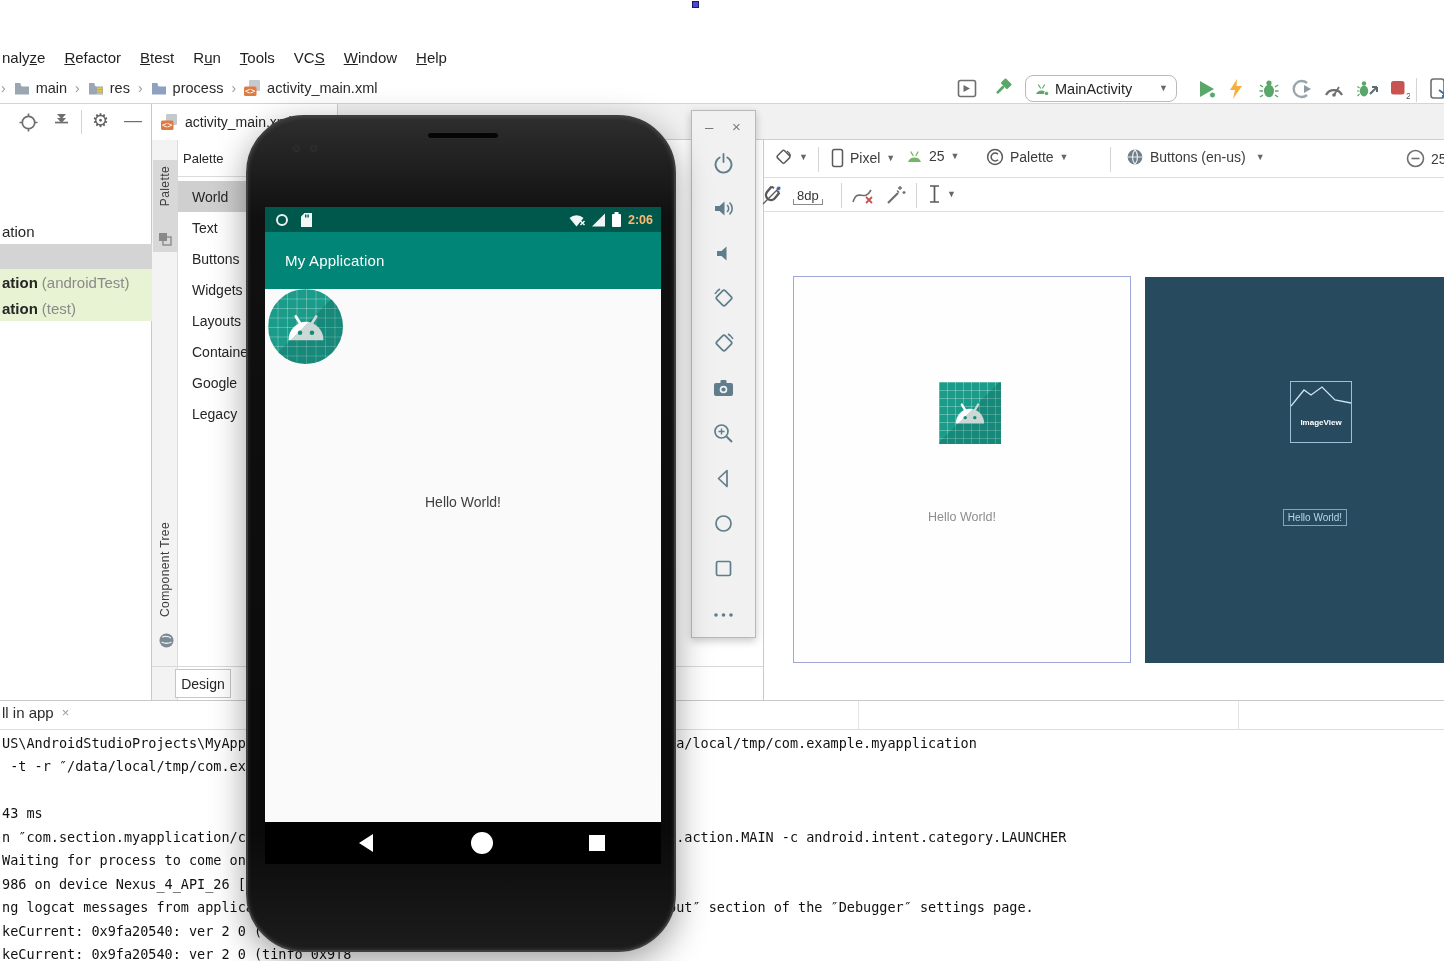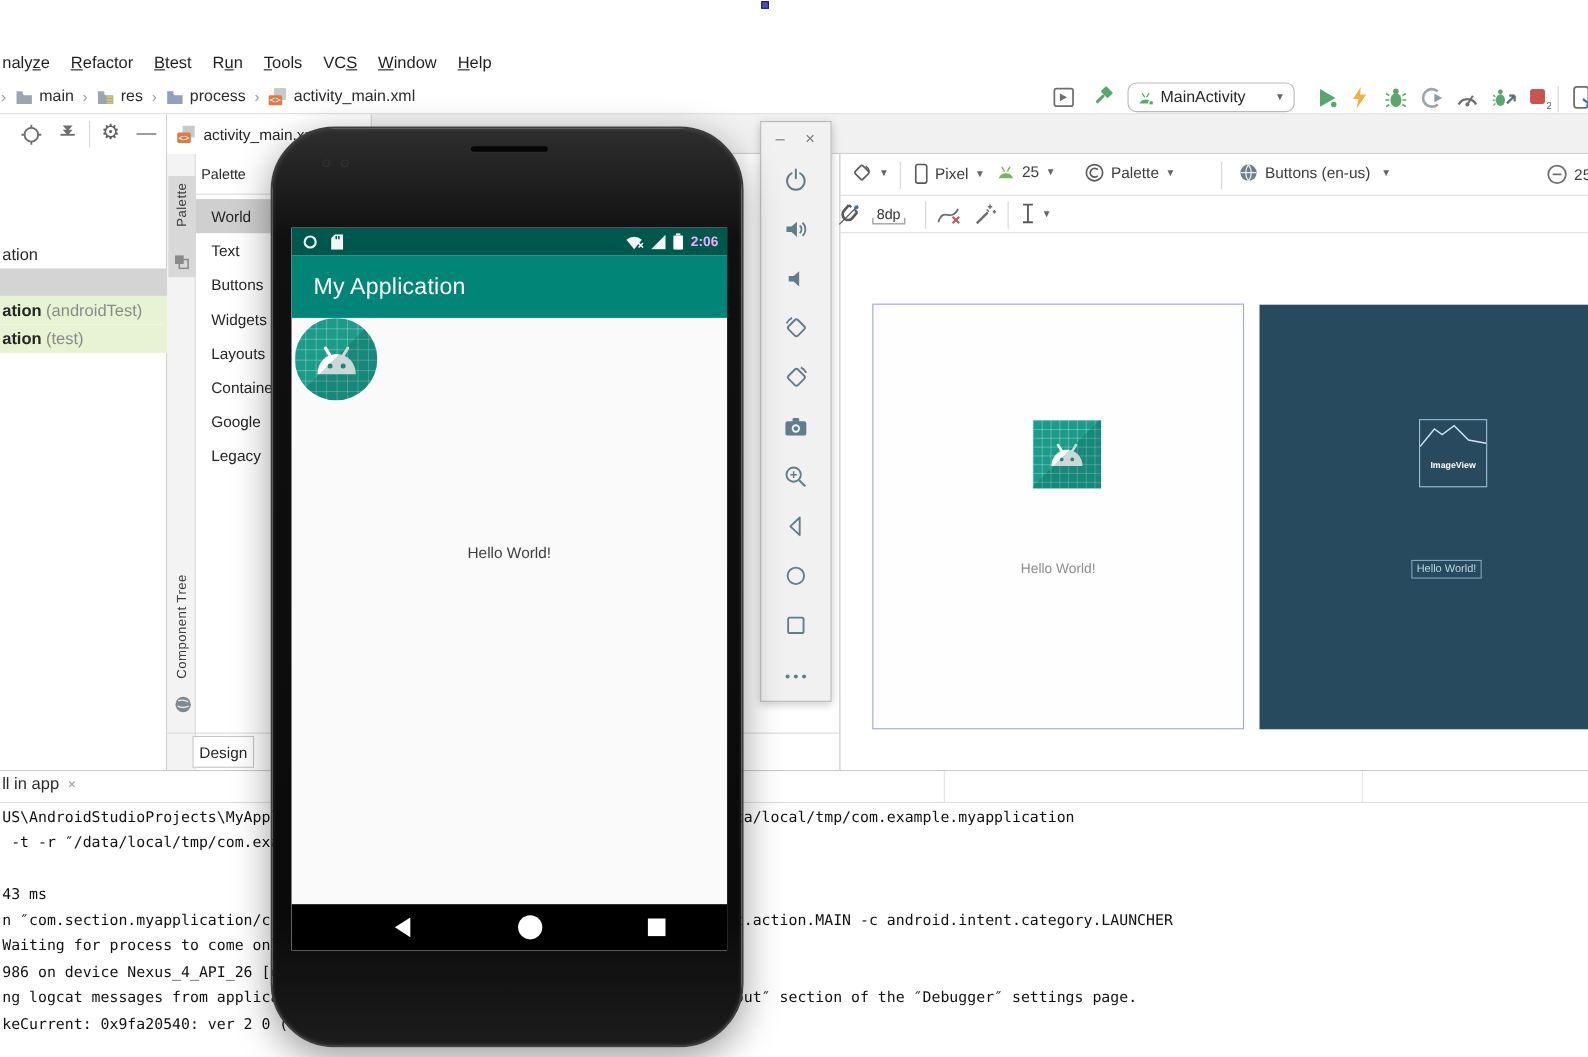--- a/index.html
+++ b/index.html
@@ -68,23 +68,23 @@
   .emtb .wc{position:absolute;top:8px;font-size:15px;color:#7a7a7a;line-height:1}
   .embtn{position:absolute;left:50%;transform:translateX(-50%);width:28px;height:28px;display:flex;align-items:center;justify-content:center;cursor:pointer}
 
   
   .phone{position:absolute;left:246px;top:115px;width:430px;height:837px;border-radius:58px;z-index:60;
          background:linear-gradient(180deg,#2e2e2e,#101010 12%,#0a0a0a 86%,#1c1c1c);
          border:2px solid #3e3e3e;box-shadow:0 10px 34px rgba(0,0,0,.38), inset 0 0 4px rgba(255,255,255,.14)}
   .speaker{position:absolute;left:179px;top:15px;width:72px;height:7px;border-radius:4px;background:#050505;border:1px solid #2c2c2c}
   .camdot{position:absolute;width:7px;height:7px;border-radius:50%;background:#262626;border:1px solid #333}
   .pscreen{position:absolute;left:17px;top:90px;width:396px;height:657px;background:#fafafa;overflow:hidden}
-  .statusbar{position:absolute;left:0;top:0;width:100%;height:25px;background:#00584c;display:flex;align-items:center;color:#f0abfc}
+  .statusbar{position:absolute;left:0;top:0;width:100%;height:25px;background:#00584c;display:flex;align-items:center;color:#fdba74}
   .appbar{position:absolute;left:0;top:25px;width:100%;height:57px;background:#018576;display:flex;align-items:center;
-          padding-left:20px;color:#fff;font-size:21px;font-weight:500;letter-spacing:.2px}
+          padding-left:20px;color:#fff;font-size:15px;font-weight:500;letter-spacing:.2px}
   .navbar{position:absolute;left:0;bottom:0;width:100%;height:42px;background:#000}
   .launchicon{position:absolute;left:3px;top:82px;width:75px;height:75px;border-radius:50%;overflow:hidden;
               display:flex;align-items:center;justify-content:center;background-size:9.5px 9.5px}
   .helloPhone{position:absolute;left:0;top:287px;width:100%;text-align:center;font-size:14px;color:#3f3f3f}
 </style>
 </head>
 <body>
 
 <div id="screen">
 
@@ -417,20 +417,21 @@
   <div class="vline" style="left:1238px;top:701px;height:28px;background:#e3e3e3"></div>
 
   <div class="cline" style="left:2px;top:735px">US\AndroidStudioProjects\MyAppl</div>
   <div class="cline" style="left:2px;top:758px"> -t -r ″/data/local/tmp/com.exa</div>
   <div class="cline" style="left:2px;top:805px">43 ms</div>
   <div class="cline" style="left:2px;top:829px">n ″com.section.myapplication/c</div>
   <div class="cline" style="left:2px;top:852px">Waiting for process to come onl</div>
   <div class="cline" style="left:2px;top:876px">986 on device Nexus_4_API_26 [e</div>
   <div class="cline" style="left:2px;top:899px">ng logcat messages from applica</div>
   <div class="cline" style="left:2px;top:923px">keCurrent: 0x9fa20540: ver 2 0 (</div>
+  <div class="cline" style="left:2px;top:946px">keCurrent: 0x9fa20540: ver 2 0 (tinfo 0x9f8</div>
 
   <div class="cline" style="left:668px;top:735px">ta/local/tmp/com.example.myapplication</div>
   <div class="cline" style="left:668px;top:829px">t.action.MAIN -c android.intent.category.LAUNCHER</div>
   <div class="cline" style="left:668px;top:899px">put″ section of the ″Debugger″ settings page.</div>
 
   
   <div class="emtb">
     <span class="wc" style="left:13px">–</span>
     <span class="wc" style="left:40px">×</span>
     <span class="embtn" style="top:38px">

